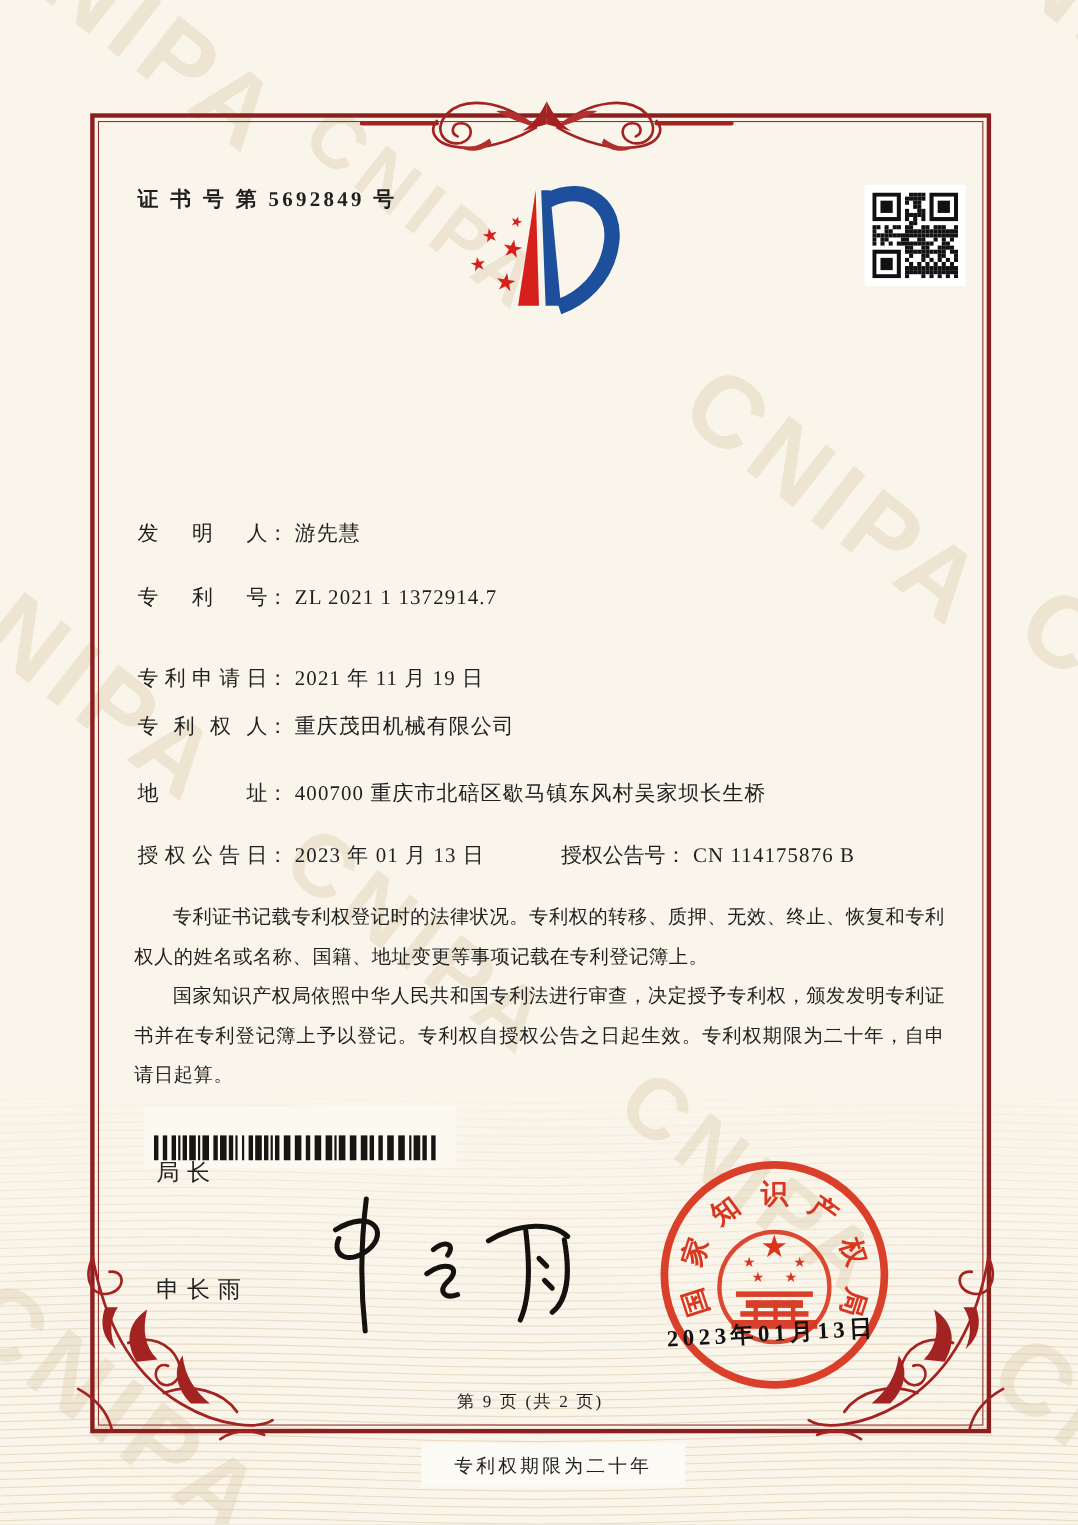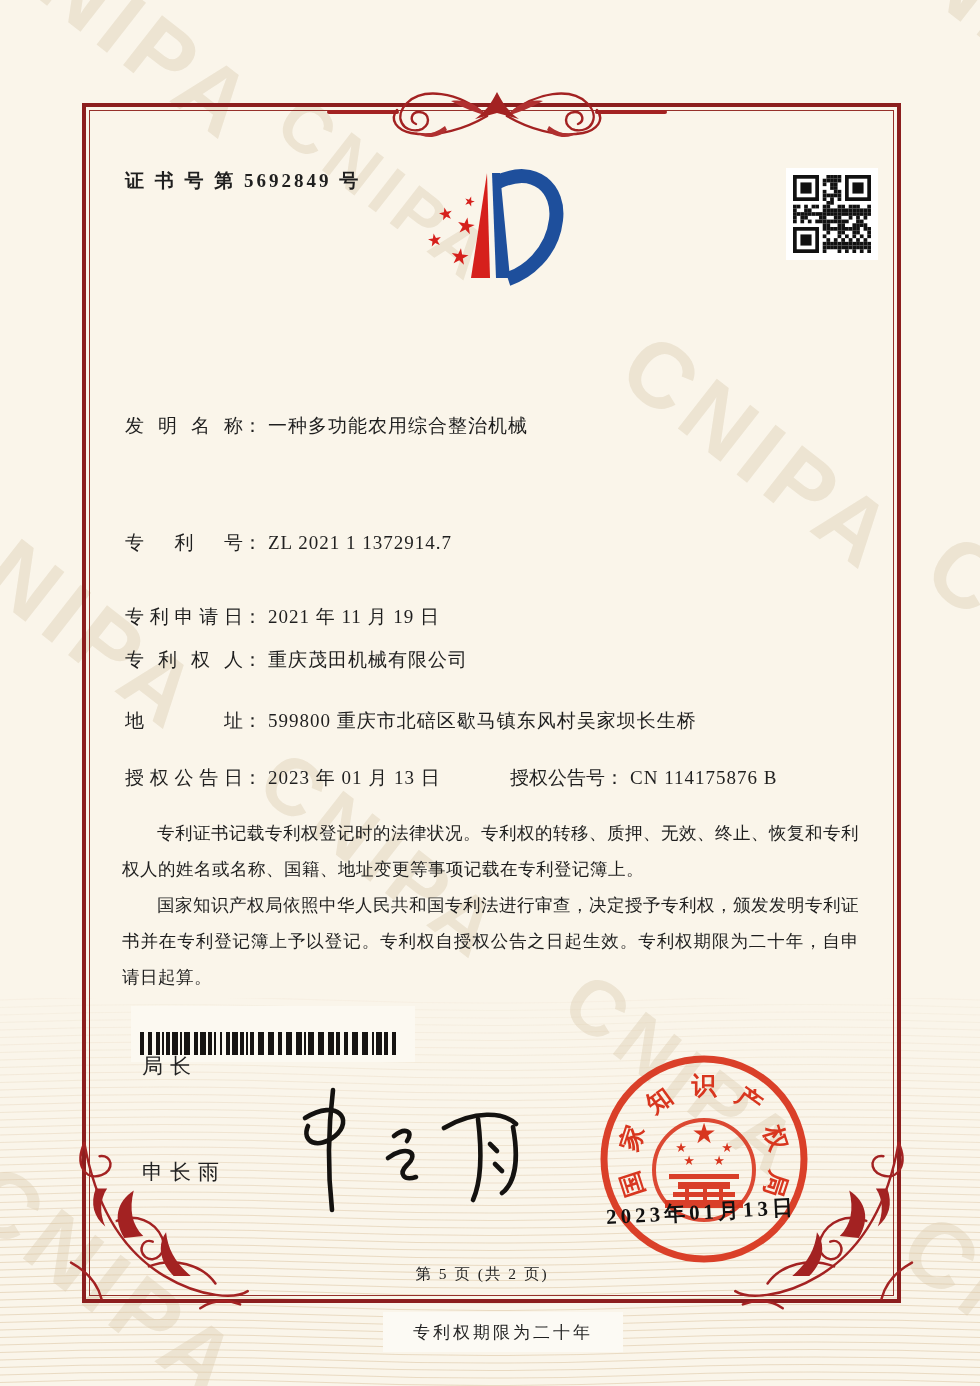--- a/index.html
+++ b/index.html
@@ -356,34 +356,34 @@
     <text x="18" y="60" font-size="17" fill="#D6201C" transform="rotate(-12 24 54)">★</text>
     <text x="36" y="73" font-size="22" fill="#D6201C" transform="rotate(10 44 66)">★</text>
     <text x="7" y="86" font-size="17" fill="#D6201C" transform="rotate(-10 14 80)">★</text>
     <text x="30" y="104" font-size="22" fill="#D6201C" transform="rotate(8 40 96)">★</text>
     <polygon points="67,13 51,118 70,118" fill="#D6201C"></polygon>
     <polygon points="72,13 76,118 90,118 80,13" fill="#1E4F9C"></polygon>
     <path d="M78,22 C116,4 140,30 136,60 C132,94 106,113 88,119" fill="none" stroke="#1E4F9C" stroke-width="14"></path>
   </svg>
 
 
-  <div class="frow" style="top:413px">
-    <span class="flabel">发明名称</span><span class="fcolon">：</span><span class="fvalue">一种多功能农用综合整治机械</span>
+  <div class="frow" style="top:472px">
+    <span class="flabel">发明人</span><span class="fcolon">：</span><span class="fvalue">游先慧</span>
   </div>
   <div class="frow" style="top:530px">
     <span class="flabel">专利号</span><span class="fcolon">：</span><span class="fvalue">ZL 2021 1 1372914.7</span>
   </div>
   <div class="frow" style="top:604px">
     <span class="flabel">专利申请日</span><span class="fcolon">：</span><span class="fvalue">2021 年 11 月 19 日</span>
   </div>
   <div class="frow" style="top:647px">
     <span class="flabel">专利权人</span><span class="fcolon">：</span><span class="fvalue">重庆茂田机械有限公司</span>
   </div>
   <div class="frow" style="top:708px">
-    <span class="flabel">地址</span><span class="fcolon">：</span><span class="fvalue">599800 重庆市北碚区歇马镇东风村吴家坝长生桥</span>
+    <span class="flabel">地址</span><span class="fcolon">：</span><span class="fvalue">400700 重庆市北碚区歇马镇东风村吴家坝长生桥</span>
   </div>
   <div class="frow" style="top:765px">
     <span class="flabel">授权公告日</span><span class="fcolon">：</span><span class="fvalue">2023 年 01 月 13 日</span>
     <span class="g2">
       <span>授权公告号</span><span class="fcolon">：</span><span class="fvalue">CN 114175876 B</span>
     </span>
   </div>
 
   <div class="paras">
     <p>专利证书记载专利权登记时的法律状况。专利权的转移、质押、无效、终止、恢复和专利权人的姓名或名称、国籍、地址变更等事项记载在专利登记簿上。</p>
@@ -505,16 +505,16 @@
         <span style="position: absolute; left: 38.7197px; top: 89.5147px; transform: translate(-50%, -50%) rotate(-72deg);">家</span>
         <span style="position: absolute; left: 66.3283px; top: 51.5147px; transform: translate(-50%, -50%) rotate(-36deg);">知</span>
         <span style="position: absolute; left: 111px; top: 37px; transform: translate(-50%, -50%) rotate(0deg);">识</span>
         <span style="position: absolute; left: 155.672px; top: 51.5147px; transform: translate(-50%, -50%) rotate(36deg);">产</span>
         <span style="position: absolute; left: 183.28px; top: 89.5147px; transform: translate(-50%, -50%) rotate(72deg);">权</span>
         <span style="position: absolute; left: 183.28px; top: 136.485px; transform: translate(-50%, -50%) rotate(108deg);">局</span>
       </div>
   </div>
   <div class="seal-date">2023年01月13日</div>
 
-  <div class="pagefoot">第 5 页 (共 2 页)</div>
+  <div class="pagefoot">第 9 页 (共 2 页)</div>
   <div class="contnote">专利权期限为二十年</div>
 
 </div>
 
 </body></html>

